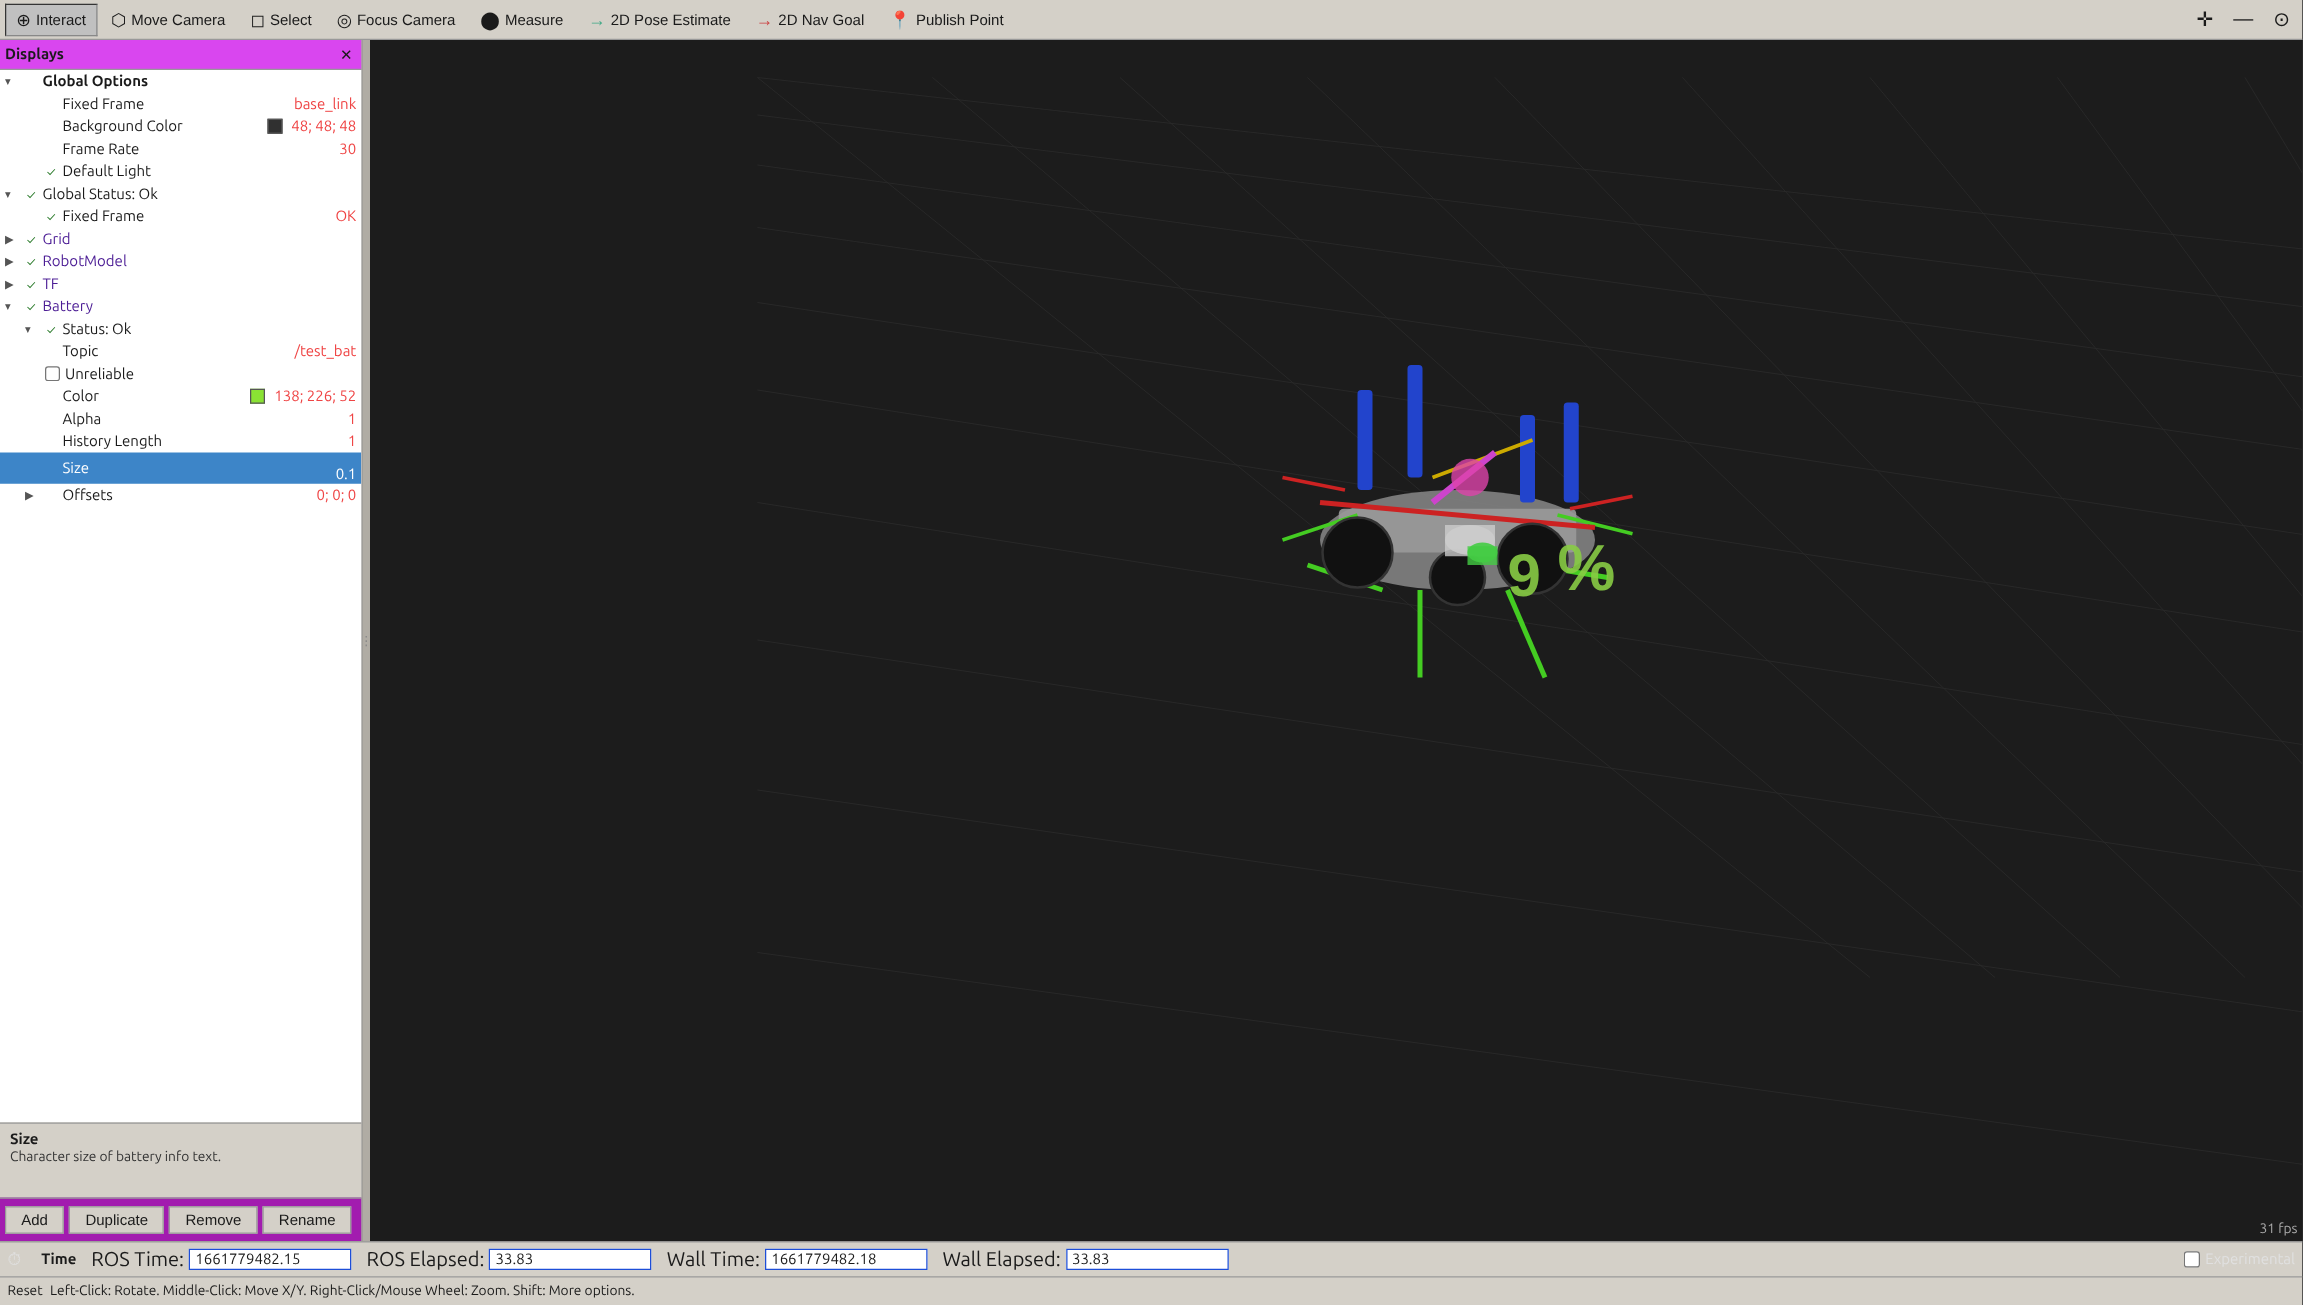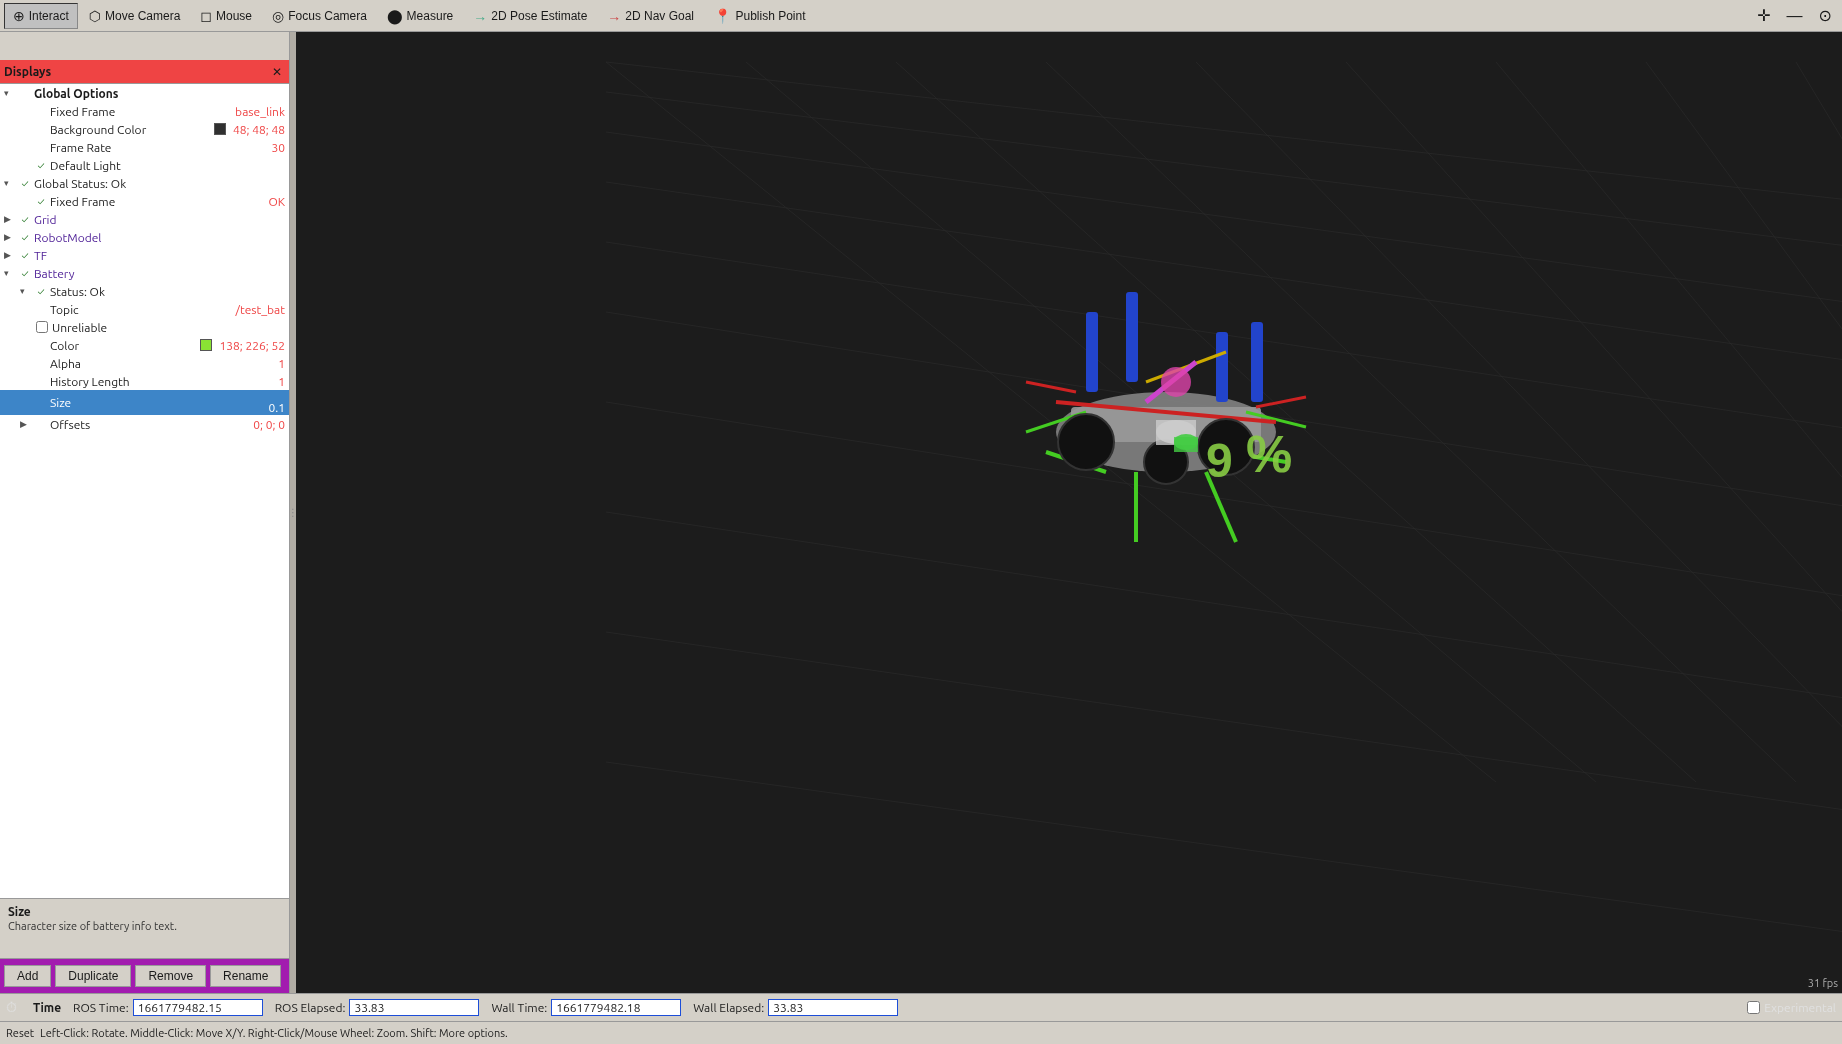--- a/index.html
+++ b/index.html
@@ -78,25 +78,24 @@
       flex-direction: column;
       flex-shrink: 0;
       border-right: 1px solid #999;
     }
 
     
     #displays-header {
       display: flex;
       align-items: center;
       justify-content: space-between;
-      background: #ef4444;
+      background: #d946ef;
       border-bottom: 1px solid #999;
       padding: 2px 4px;
       height: 24px;
-      margin-top: 28px;
     }
     #displays-title {
       font-weight: bold;
       font-size: 12px;
       color: #1a1a1a;
     }
     .panel-close-btn {
       background: none;
       border: none;
       cursor: pointer;
@@ -239,21 +238,21 @@
     }
     #time-row {
       display: flex;
       align-items: center;
       padding: 2px 6px;
       gap: 12px;
       border-bottom: 1px solid #999;
       height: 28px;
     }
     .time-label {
-      font-size: 12px;
+      font-size: 16px;
       color: #1a1a1a;
       text-align: right;
     }
     .time-value {
       font-size: 12px;
       color: #1a1a1a;
       background: white;
       border: 1px solid #1d4ed8;
       padding: 1px 4px;
       min-width: 130px;
@@ -296,21 +295,21 @@
   <button class="toolbar-btn active">
     <span class="toolbar-icon">⊕</span>
     <span>Interact</span>
   </button>
   <button class="toolbar-btn">
     <span class="toolbar-icon">⬡</span>
     <span>Move Camera</span>
   </button>
   <button class="toolbar-btn">
     <span class="toolbar-icon">◻</span>
-    <span>Mouse</span>
+    <span>Select</span>
   </button>
   <button class="toolbar-btn">
     <span class="toolbar-icon">◎</span>
     <span>Focus Camera</span>
   </button>
   <button class="toolbar-btn">
     <span class="toolbar-icon">⬤</span>
     <span>Measure</span>
   </button>
   <button class="toolbar-btn">

